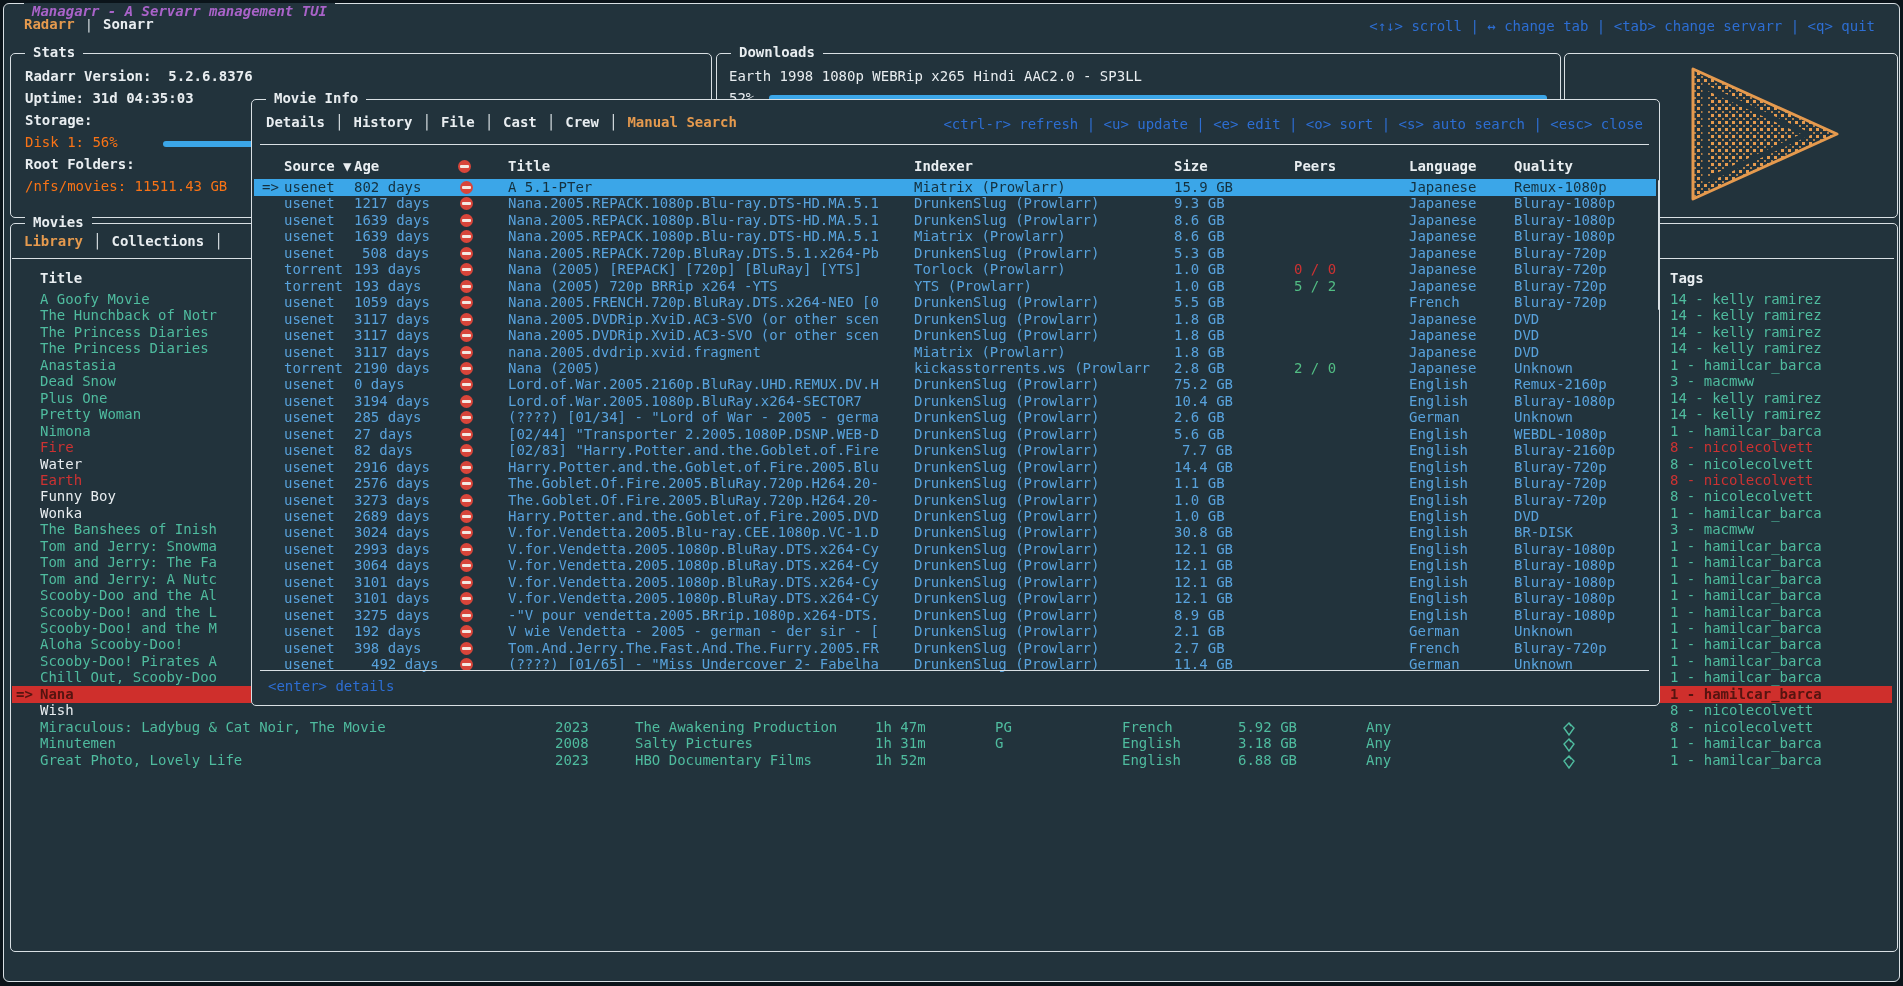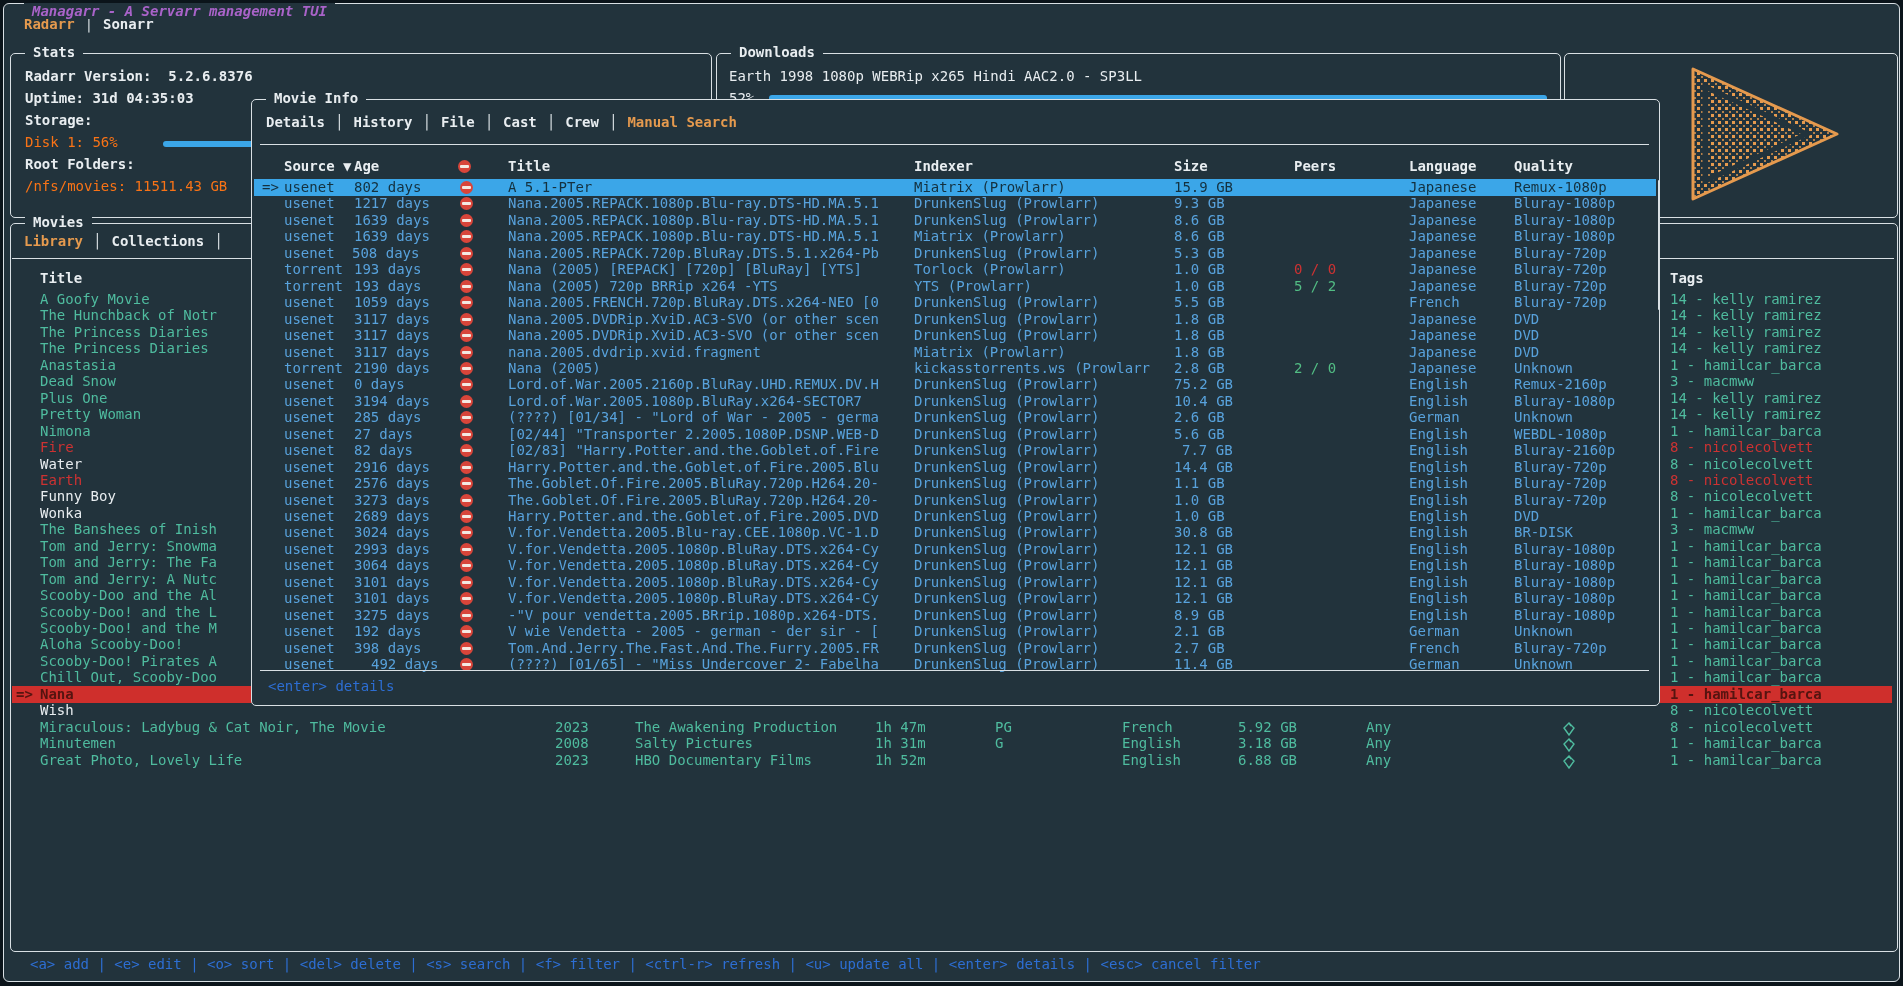--- a/index.html
+++ b/index.html
@@ -37,20 +37,21 @@
   .colhead span{position:absolute;white-space:pre;font-weight:bold;color:#e8edf0;}
   .scrollthumb{position:absolute;right:-1px;width:2px;background:#d9e0e4;border-radius:2px;}
   .tagicon{display:inline-block;vertical-align:middle;}
 </style>
 </head>
 <body>
 
 <div class="app">
   <span class="app-legend">Managarr - A Servarr management TUI</span>
   <div class="abs" id="app-tabs" style="left:20px;top:12px;"><span class="tab active">Radarr</span><span class="tabsep">│</span><span class="tab">Sonarr</span></div>
+  <div class="abs blue" style="top:14px;right:24px;">&lt;↑↓&gt; scroll | ↔ change tab | &lt;tab&gt; change servarr | &lt;q&gt; quit</div>
 
   <div class="panel" style="left:6px;top:49px;width:700px;height:163px;">
     <span class="legend">Stats</span>
     <div class="abs white bold" style="left:14px;top:14px;">Radarr Version:  5.2.6.8376</div>
     <div class="abs white bold" style="left:14px;top:36px;">Uptime: 31d 04:35:03</div>
     <div class="abs white bold" style="left:14px;top:58px;">Storage:</div>
     <div class="abs dim" style="left:14px;top:80px;">Disk 1: 56%</div>
     <div class="bartrack" style="left:152px;top:87px;width:536px;height:6px;">
       <div class="bar" style="left:0;top:0;width:56%;height:6px;"></div>
     </div>
@@ -227,25 +228,25 @@
         <span class="teal" style="left: 1110px;">English</span>
         <span class="teal" style="left: 1226px;">6.88 GB</span>
         <span class="teal" style="left: 1354px;">Any</span>
         <span style="position: absolute; left: 1550px; top: 1px;"><svg width="14" height="14" viewBox="0 0 14 14" class="tagicon">
             <path d="M2 6 L7 1 L12 6 L7 13 Z M7 1 L9 4" fill="none" stroke="#4fbc9f" stroke-width="1.4"></path>
           </svg></span>
         <span class="teal" style="left: 1658px;">1 - hamilcar_barca</span>
       </div>
     </div>
 
-  <div class="abs blue" style="left:26px;top:952px;">&lt;a&gt; add | &lt;e&gt; edit | &lt;o&gt; sort | &lt;del&gt; delete | &lt;s&gt; search | &lt;f&gt; filter | &lt;ctrl-r&gt; refresh | &lt;u&gt; update all | &lt;enter&gt; details | &lt;esc&gt; cancel filter</div>
 
   <div class="modal">
     <span class="legend">Movie Info</span>
     <div class="abs" id="modal-tabs" style="left:14px;top:14px;"><span class="tab">Details</span><span class="tabsep">│</span><span class="tab">History</span><span class="tabsep">│</span><span class="tab">File</span><span class="tabsep">│</span><span class="tab">Cast</span><span class="tabsep">│</span><span class="tab">Crew</span><span class="tabsep">│</span><span class="tab active">Manual Search</span></div>
+    <div class="abs blue" style="top:16px;right:16px;">&lt;ctrl-r&gt; refresh | &lt;u&gt; update | &lt;e&gt; edit | &lt;o&gt; sort | &lt;s&gt; auto search | &lt;esc&gt; close</div>
     <div class="hline" style="left:8px;top:44px;width:1389px;"></div>
     <div class="colhead">
       <span style="left:32px;top:58px;"><i style="font-style:normal">Source</i> <i style="font-style:normal">▼</i></span>
       <span style="left:102px;top:58px;">Age</span>
       <span style="left:206px;top:60px;"><span class="reject"></span></span>
       <span style="left:256px;top:58px;">Title</span>
       <span style="left:662px;top:58px;">Indexer</span>
       <span style="left:922px;top:58px;">Size</span>
       <span style="left:1042px;top:58px;">Peers</span>
       <span style="left:1157px;top:58px;">Language</span>
@@ -288,21 +289,21 @@
           <span class="tblue" style="left: 100px;">1639 days</span>
           <span style="position: absolute; left: 206px; top: 2px;"><span class="reject"></span></span>
           <span class="tblue" style="left: 254px;">Nana.2005.REPACK.1080p.Blu-ray.DTS-HD.MA.5.1</span>
           <span class="tblue" style="left: 660px;">Miatrix (Prowlarr)</span>
           <span class="tblue" style="left: 920px;">8.6 GB</span>
           <span class="tblue" style="left: 1155px;">Japanese</span>
           <span class="tblue" style="left: 1260px;">Bluray-1080p</span>
         </div>
         <div class="srow" style="top: 145px;">
           <span class="tblue" style="left: 30px;">usenet</span>
-          <span class="tblue" style="left: 98px;">508 days</span>
+          <span class="tblue" style="left: 108px;">508 days</span>
           <span style="position: absolute; left: 206px; top: 2px;"><span class="reject"></span></span>
           <span class="tblue" style="left: 254px;">Nana.2005.REPACK.720p.BluRay.DTS.5.1.x264-Pb</span>
           <span class="tblue" style="left: 660px;">DrunkenSlug (Prowlarr)</span>
           <span class="tblue" style="left: 920px;">5.3 GB</span>
           <span class="tblue" style="left: 1155px;">Japanese</span>
           <span class="tblue" style="left: 1260px;">Bluray-720p</span>
         </div>
         <div class="srow" style="top: 161px;">
           <span class="tblue" style="left: 30px;">torrent</span>
           <span class="tblue" style="left: 100px;">193 days</span>

